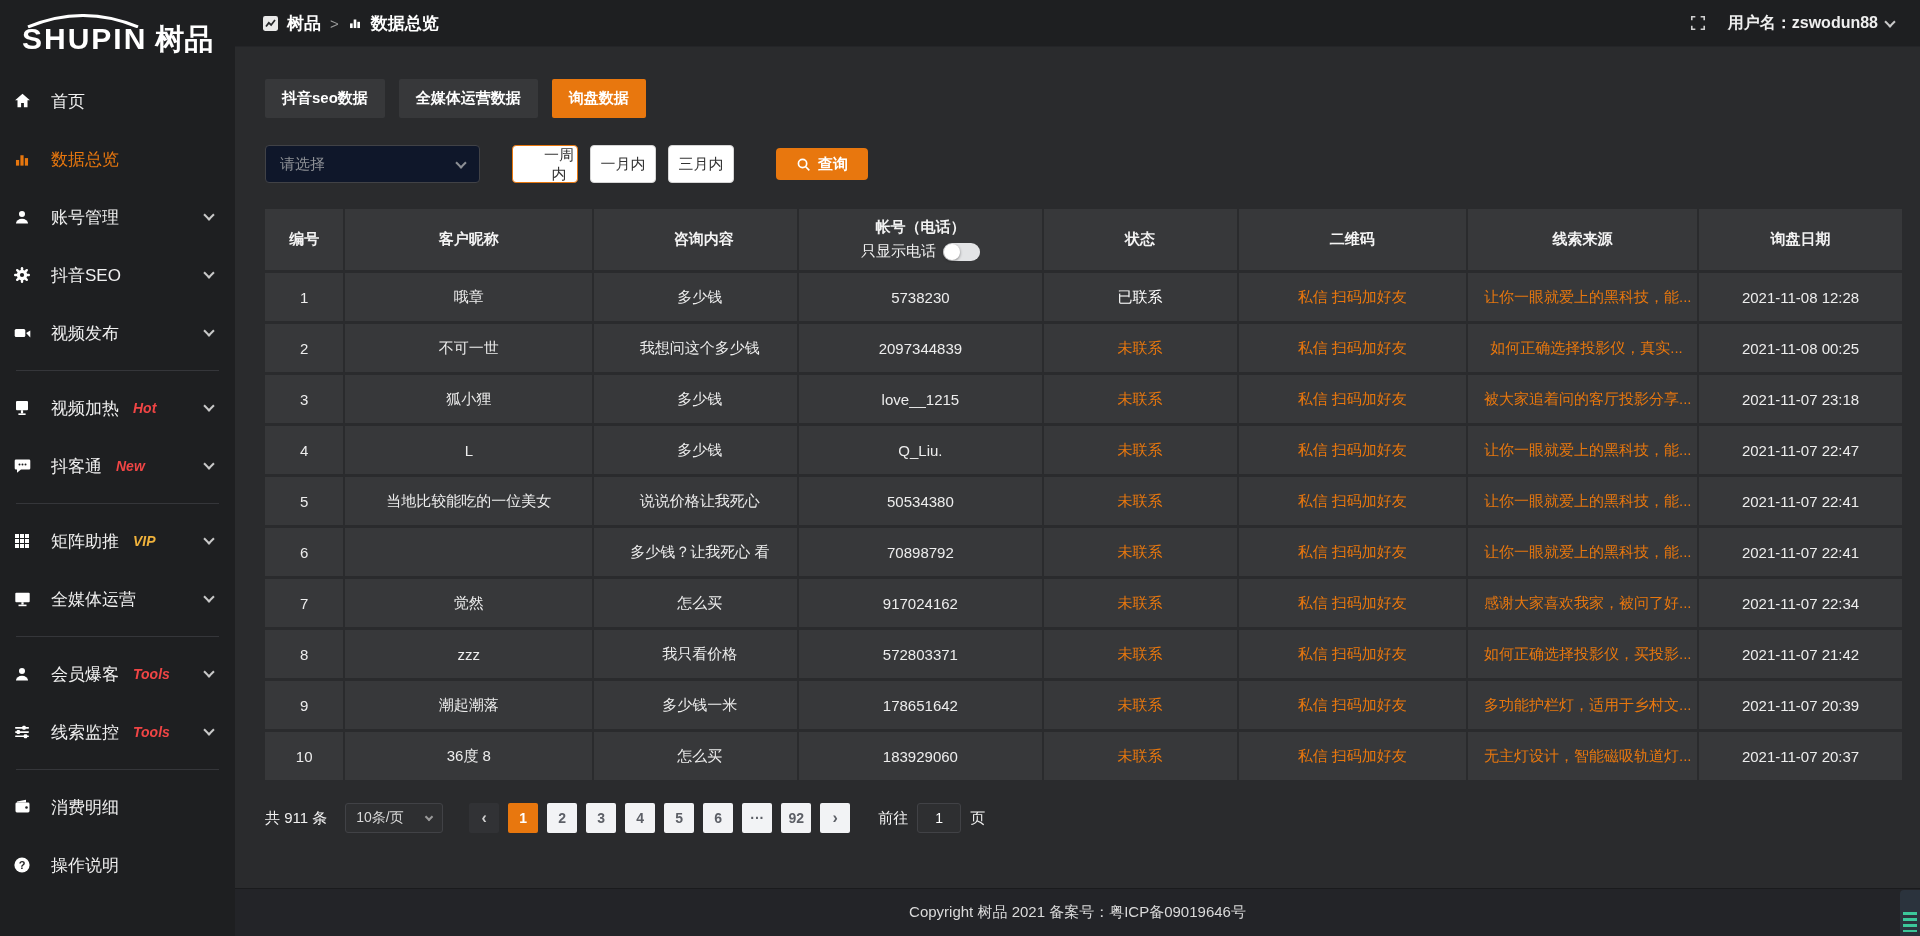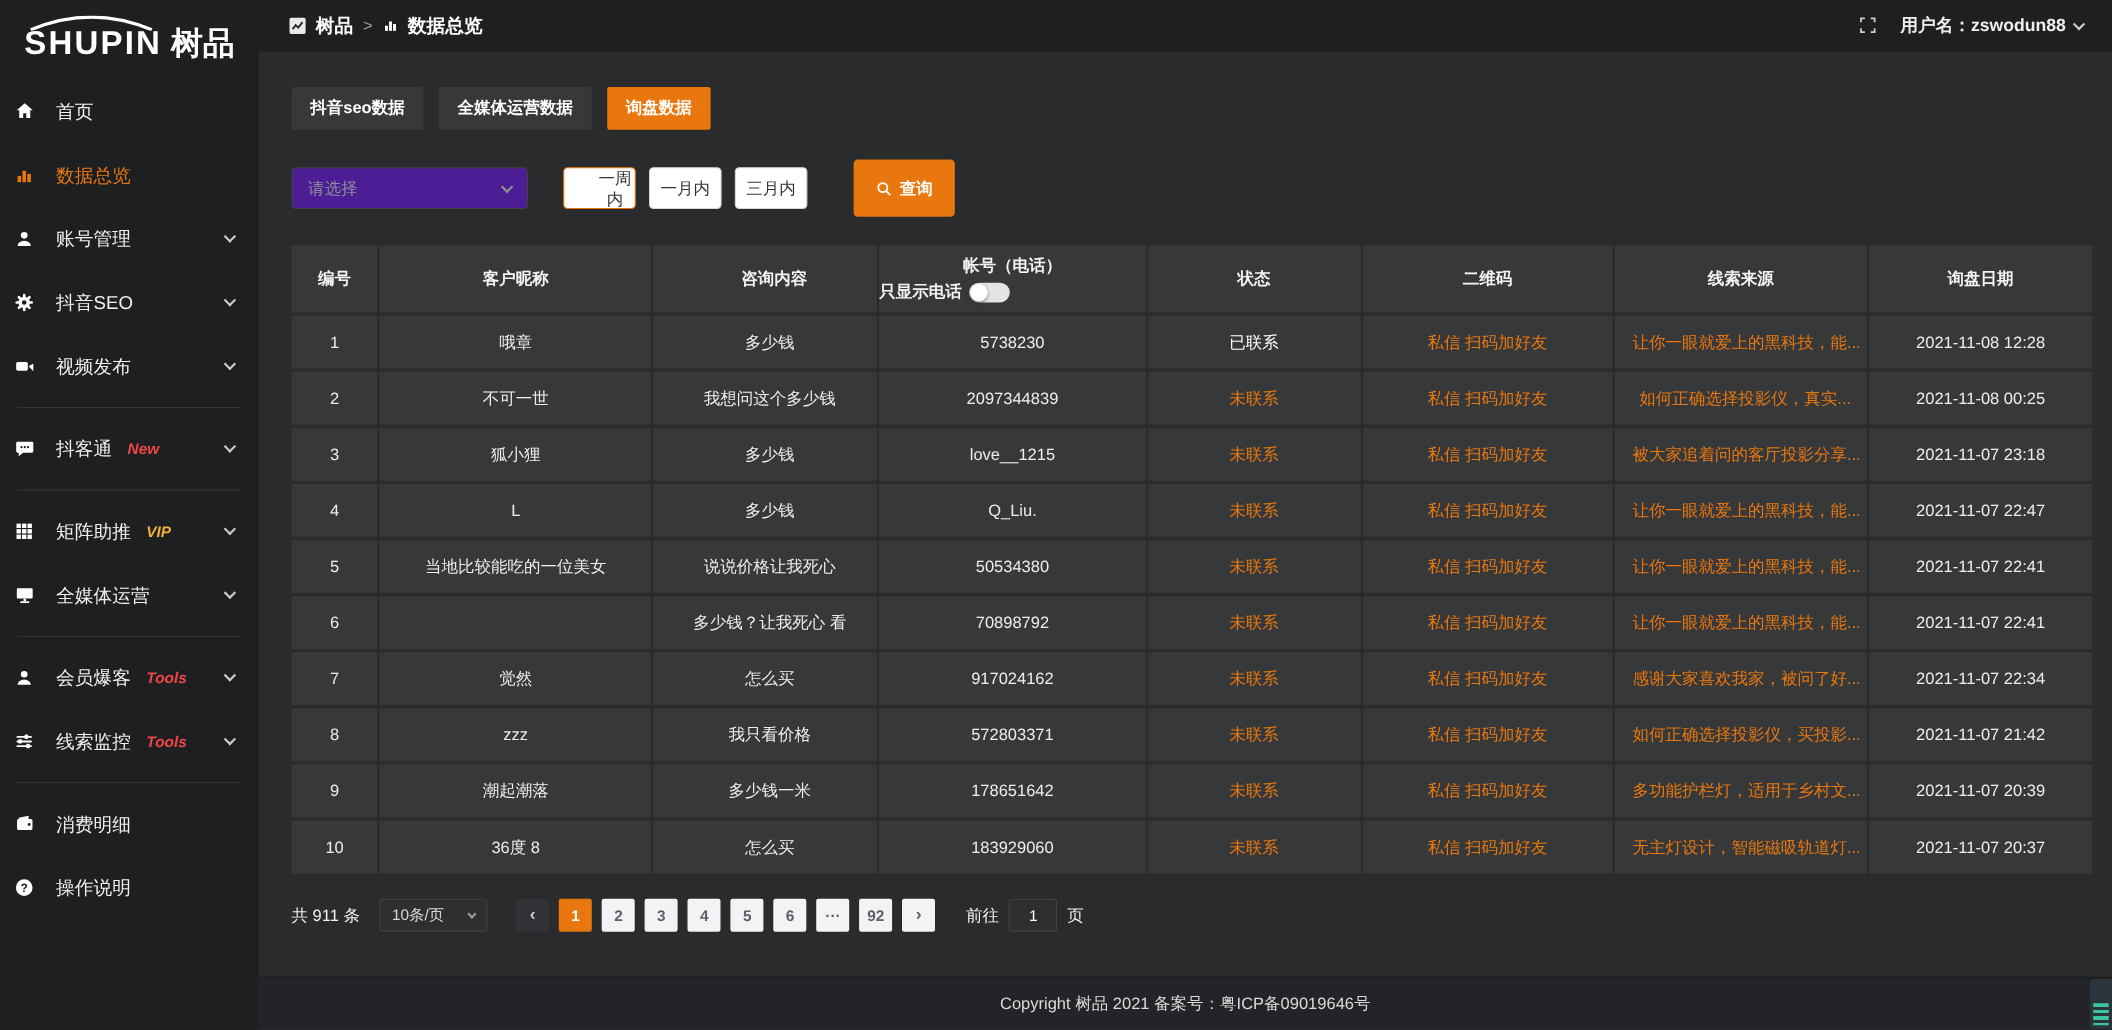--- a/index.html
+++ b/index.html
@@ -36,41 +36,41 @@
   .content { flex:1; padding:32px 16px 0 30px; }
 
   
   .tabs { display:flex; gap:14px; }
   .tab { border:none; background:#37383a; color:#fff; font-size:15px; font-weight:bold;
     padding:10px 17px; border-radius:2px; cursor:pointer; font-family:inherit; }
   .tab.active { background:#e8770e; }
 
   
   .filters { display:flex; align-items:center; margin-top:27px; }
-  .select { width:215px; height:38px; background:#4c1d95; border:1px solid #414246; border-radius:4px;
+  .select { width:215px; height:38px; background:#0f172a; border:1px solid #414246; border-radius:4px;
     display:flex; align-items:center; padding:0 14px; color:#8d9095; font-size:15px; cursor:pointer; }
   .select .chev { border-color:#8d9095; margin-top:-3px; }
   .periods { display:flex; gap:12px; margin-left:32px; }
   .pbtn { width:66px; height:38px; background:#fff; border:1px solid #d6d6d6; border-radius:4px;
     color:#333; font-size:15px; cursor:pointer; font-family:inherit; }
   .pbtn.sel { border:1px solid #e8770e;padding-left:28px; }
-  .qbtn { margin-left:42px; height:52px; padding:0 20px; background:#e8770e; border:none; border-radius:4px;
+  .qbtn { margin-left:42px; height:32px; padding:0 20px; background:#e8770e; border:none; border-radius:4px;
     color:#fff; font-size:15px; font-weight:bold; display:flex; align-items:center; gap:7px; cursor:pointer; font-family:inherit; }
 
   
   table { width:100%; margin-top:26px; border-collapse:separate; border-spacing:0; table-layout:fixed; }
   th, td { background:#37383a; border-right:2px solid #2a2b2d; border-bottom:3px solid #2a2b2d;
     text-align:center; white-space:nowrap; overflow:hidden; }
   th { height:64px; font-size:15px; font-weight:bold; color:#f3f3f3; }
   td { height:51px; font-size:15px; color:#ededed; padding:0 8px; }
   .al { text-align:center; padding-left:16px; }
   .link { color:#e8770e; cursor:pointer; }
   .st-pending { color:#e8770e; }
   .st-contacted { color:#fff; }
-  .hd2 { display:flex; align-items:center; justify-content:flex-start; gap:7px; margin-top:5px; font-weight:bold; font-size:15px; }
+  .hd2 { display:flex; align-items:center; justify-content:center; gap:7px; margin-top:5px; font-weight:normal; font-size:15px; }
   .toggle { width:37px; height:18px; border-radius:9px; background:#e3e4e6; position:relative; cursor:pointer; }
   .toggle .knob { position:absolute; left:1px; top:1px; width:16px; height:16px; border-radius:50%;
     background:#fff; box-shadow:0 1px 3px rgba(0,0,0,.45); }
 
   
   .pager { display:flex; align-items:center; margin-top:20px; font-size:15px; color:#f0f0f0; }
   .psize { margin-left:18px; width:98px; height:30px; background:#2e2f31; border:1px solid #414246;
     border-radius:3px; display:flex; align-items:center; justify-content:space-between;
     padding:0 10px; color:#d9d9d9; font-size:14px; cursor:pointer; }
   .psize .chev { width:6px; height:6px; border-color:#9a9a9a; margin-top:-2px; }
@@ -159,20 +159,32 @@
             <rect x="1.2" y="5" width="10.6" height="8" rx="1.5"></rect>
             <path d="M12.6 9 l4.2 -2.6 v7.2 z"></path>
           </svg>
       </span>
       <span>视频发布</span>
       <span class="chev"></span>
     </div>
 
     <div class="divider"></div>
 
+    <div class="nav-item">
+      <span class="ic">
+        <svg width="18" height="18" viewBox="0 0 18 18" fill="currentColor">
+            <rect x="3" y="2" width="12" height="9.2" rx="1"></rect>
+            <rect x="7.9" y="11.2" width="2.2" height="3.2"></rect>
+            <rect x="5.4" y="14.4" width="7.2" height="1.6"></rect>
+          </svg>
+      </span>
+      <span>视频加热</span>
+      <span class="badge">Hot</span>
+      <span class="chev"></span>
+    </div>
 
     <div class="nav-item">
       <span class="ic">
         <svg width="19" height="18" viewBox="0 0 18 18" fill="currentColor">
             <path d="M2.5 2.5 h13 a1.3 1.3 0 0 1 1.3 1.3 v7.4 a1.3 1.3 0 0 1 -1.3 1.3 h-8 l-4 3.2 v-3.2 h-1 a1.3 1.3 0 0 1 -1.3 -1.3 v-7.4 a1.3 1.3 0 0 1 1.3 -1.3 z"></path>
             <circle cx="6" cy="7.5" r="1" fill="#1e1f21"></circle>
             <circle cx="9" cy="7.5" r="1" fill="#1e1f21"></circle>
             <circle cx="12" cy="7.5" r="1" fill="#1e1f21"></circle>
           </svg>
       </span>

